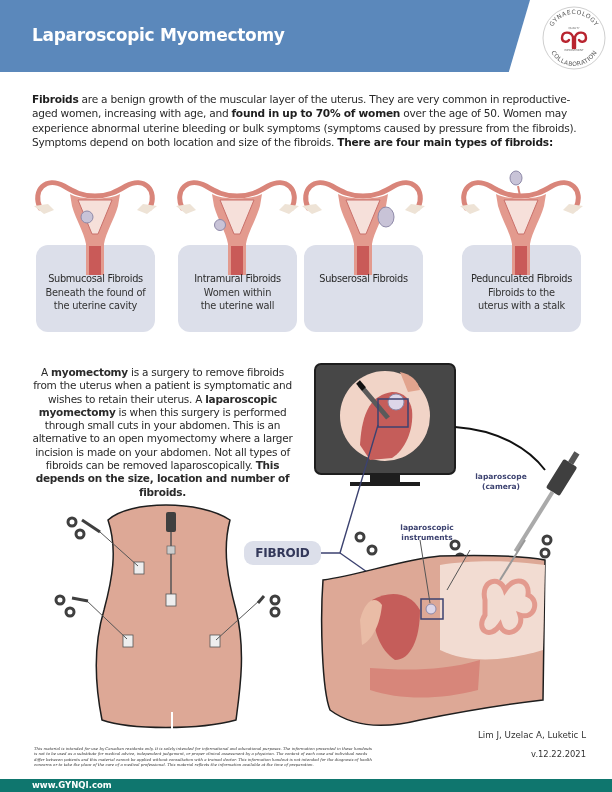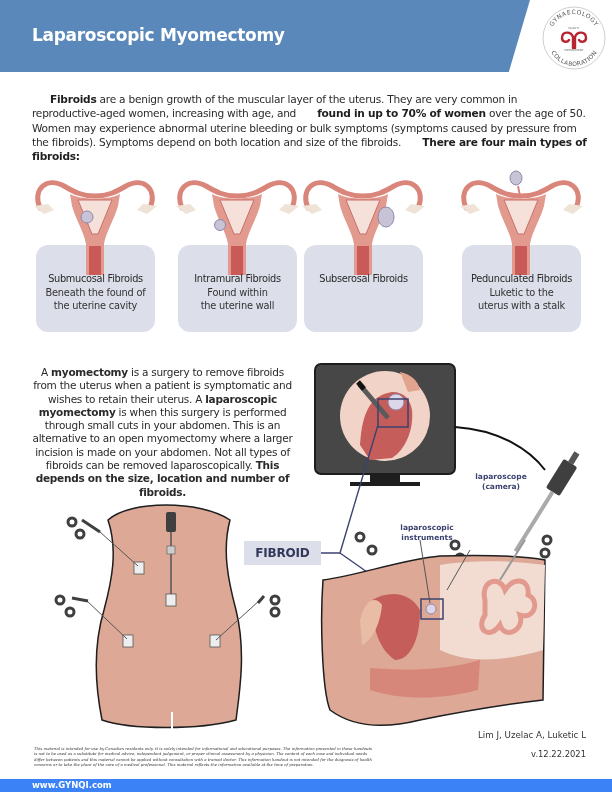--- a/index.html
+++ b/index.html
@@ -17,21 +17,21 @@
     font-family: "DejaVu Sans", sans-serif; font-weight: bold;
     font-size: 17px; color: #ffffff; letter-spacing: -0.3px;
   }
   .logo { position: absolute; left: 540px; top: 4px; width: 68px; height: 68px; }
 
   .intro {
     position: absolute; left: 32px; top: 92px; width: 555px;
     font-size: 10.6px; line-height: 14.3px; color: #2a2a2a;
     font-family: "DejaVu Sans", sans-serif; letter-spacing: -0.25px;
   }
-  .intro b { font-weight: bold; color: #1e1e1e; margin-left: 18px; }
+  .intro b { font-weight: bold; color: #1e1e1e; }
 
   .types { position: absolute; left: 36px; top: 172px; width: 548px; height: 160px; }
   .type-card { position: absolute; top: 0; width: 119px; height: 160px; }
   .type-card .box {
     position: absolute; left: 0; top: 73px; width: 119px; height: 87px;
     background: #dcdfea; border-radius: 12px;
   }
   .type-card svg.uterus { position: absolute; left: -10px; top: -2px; width: 139px; height: 105px; }
   .type-card .t-title {
     position: absolute; left: 0; top: 101px; width: 119px; text-align: center;
@@ -47,21 +47,21 @@
     font-size: 10.5px; line-height: 13.3px; color: #2a2a2a; letter-spacing: -0.25px;
   }
   .myo b { font-weight: bold; }
 
   .illus { position: absolute; left: 0; top: 0; width: 612px; height: 792px; pointer-events: none; }
   .illus * { pointer-events: auto; }
 
   .label-fibroid {
     position: absolute; left: 244px; top: 541px; width: 77px; height: 24px;
     background: #dcdfea; color: #33385a; font-weight: bold; font-size: 12px;
-    text-align: center; line-height: 24px; letter-spacing: -0.2px;
+    text-align: center; line-height: 24px; letter-spacing: -0.2px; border-radius: 9px;
   }
   .label-scope {
     position: absolute; left: 466px; top: 472px; width: 70px; text-align: center;
     font-size: 7.5px; line-height: 10px; font-weight: bold; color: #3c4270;
   }
   .label-instr {
     position: absolute; left: 392px; top: 523px; width: 70px; text-align: center;
     font-size: 7.5px; line-height: 10px; font-weight: bold; color: #3c4270;
   }
 
@@ -71,21 +71,21 @@
     font-size: 3.9px; line-height: 5.3px; color: #333;
   }
   .version {
     position: absolute; right: 26px; top: 748px; text-align: right;
     font-size: 8.4px; color: #333; line-height: 12px;
   }
   .authors { position: absolute; right: 26px; top: 730px; font-size: 8.7px; color: #333; }
 
   .footer {
     position: absolute; left: 0; top: 779px; width: 612px; height: 13px;
-    background: #3b82f6;
+    background: #0f766e;
   }
   .footer-url {
     position: absolute; left: 32px; top: 1px; font-weight: bold; font-size: 8.5px; color: #ffffff;
   }
   .footer-page {
     position: absolute; right: 26px; top: 1px; font-size: 8.5px; color: #ffffff; margin-top: 37px;
   }
 </style>
 </head>
 <body>
@@ -136,21 +136,21 @@
     <svg class="uterus" viewBox="0 0 139 105">
       <path d="M14,38 C6,20 20,6 38,16 C48,22 56,26 69,26 C82,26 90,22 100,16 C118,6 132,20 124,38" fill="none" stroke="#d9857a" stroke-width="5" stroke-linecap="round"></path>
       <path d="M8,36 L22,34 L28,40 L18,44 Z" fill="#eee3d6"></path>
         <path d="M131,36 L117,34 L111,40 L121,44 Z" fill="#eee3d6"></path>
       <path d="M44,24 C54,30 84,30 94,24 L92,36 C88,50 80,62 78,74 L78,105 L60,105 L60,74 C58,62 50,50 46,36 Z" fill="#e39a8e"></path>
       <path d="M52,30 L86,30 L72,64 L66,64 Z" fill="#f6e0da" stroke="#c9706a" stroke-width="1"></path>
       <rect x="63" y="76" width="12" height="29" fill="#c95a58"></rect>
       <circle cx="52" cy="55" r="5.5" fill="#c8c3d7" stroke="#8e89a8" stroke-width="1"></circle>
     </svg>
     <div class="t-title">Intramural Fibroids</div>
-    <div class="t-desc"><span>Found within</span><br><span>the uterine wall</span></div>
+    <div class="t-desc"><span>Women within</span><br><span>the uterine wall</span></div>
   </div>
 
   <div class="type-card" style="left:268px">
     <div class="box"></div>
     <svg class="uterus" viewBox="0 0 139 105">
       <path d="M14,38 C6,20 20,6 38,16 C48,22 56,26 69,26 C82,26 90,22 100,16 C118,6 132,20 124,38" fill="none" stroke="#d9857a" stroke-width="5" stroke-linecap="round"></path>
       <path d="M8,36 L22,34 L28,40 L18,44 Z" fill="#eee3d6"></path>
         <path d="M131,36 L117,34 L111,40 L121,44 Z" fill="#eee3d6"></path>
       <path d="M44,24 C54,30 84,30 94,24 L92,36 C88,50 80,62 78,74 L78,105 L60,105 L60,74 C58,62 50,50 46,36 Z" fill="#e39a8e"></path>
       <path d="M52,30 L86,30 L72,64 L66,64 Z" fill="#f6e0da" stroke="#c9706a" stroke-width="1"></path>
@@ -166,21 +166,21 @@
       <path d="M14,38 C6,20 20,6 38,16 C48,22 56,26 69,26 C82,26 90,22 100,16 C118,6 132,20 124,38" fill="none" stroke="#d9857a" stroke-width="5" stroke-linecap="round"></path>
       <path d="M8,36 L22,34 L28,40 L18,44 Z" fill="#eee3d6"></path>
         <path d="M131,36 L117,34 L111,40 L121,44 Z" fill="#eee3d6"></path>
       <path d="M44,24 C54,30 84,30 94,24 L92,36 C88,50 80,62 78,74 L78,105 L60,105 L60,74 C58,62 50,50 46,36 Z" fill="#e39a8e"></path>
       <path d="M52,30 L86,30 L72,64 L66,64 Z" fill="#f6e0da" stroke="#c9706a" stroke-width="1"></path>
       <rect x="63" y="76" width="12" height="29" fill="#c95a58"></rect>
       <line x1="68" y1="26" x2="66" y2="16" stroke="#d9857a" stroke-width="2"></line>
       <ellipse cx="64" cy="8" rx="6" ry="7" fill="#c8c3d7" stroke="#8e89a8" stroke-width="1"></ellipse>
     </svg>
     <div class="t-title">Pedunculated Fibroids</div>
-    <div class="t-desc"><span>Luketic to the</span><br><span>uterus with a stalk</span></div>
+    <div class="t-desc"><span>Fibroids to the</span><br><span>uterus with a stalk</span></div>
   </div>
 </div>
 
 <div class="myo">
   <span>A </span><b>myomectomy</b><span> is a surgery to remove fibroids from the uterus when a patient is symptomatic and wishes to retain their uterus. A </span><b>laparoscopic myomectomy</b><span> is when this surgery is performed through small cuts in your abdomen. This is an alternative to an open myomectomy where a larger incision is made on your abdomen. Not all types of fibroids can be removed laparoscopically. </span><b> This depends on the size, location and number of fibroids.</b>
 </div>
 
 <svg class="illus" viewBox="0 0 612 792">
 
   <g>

